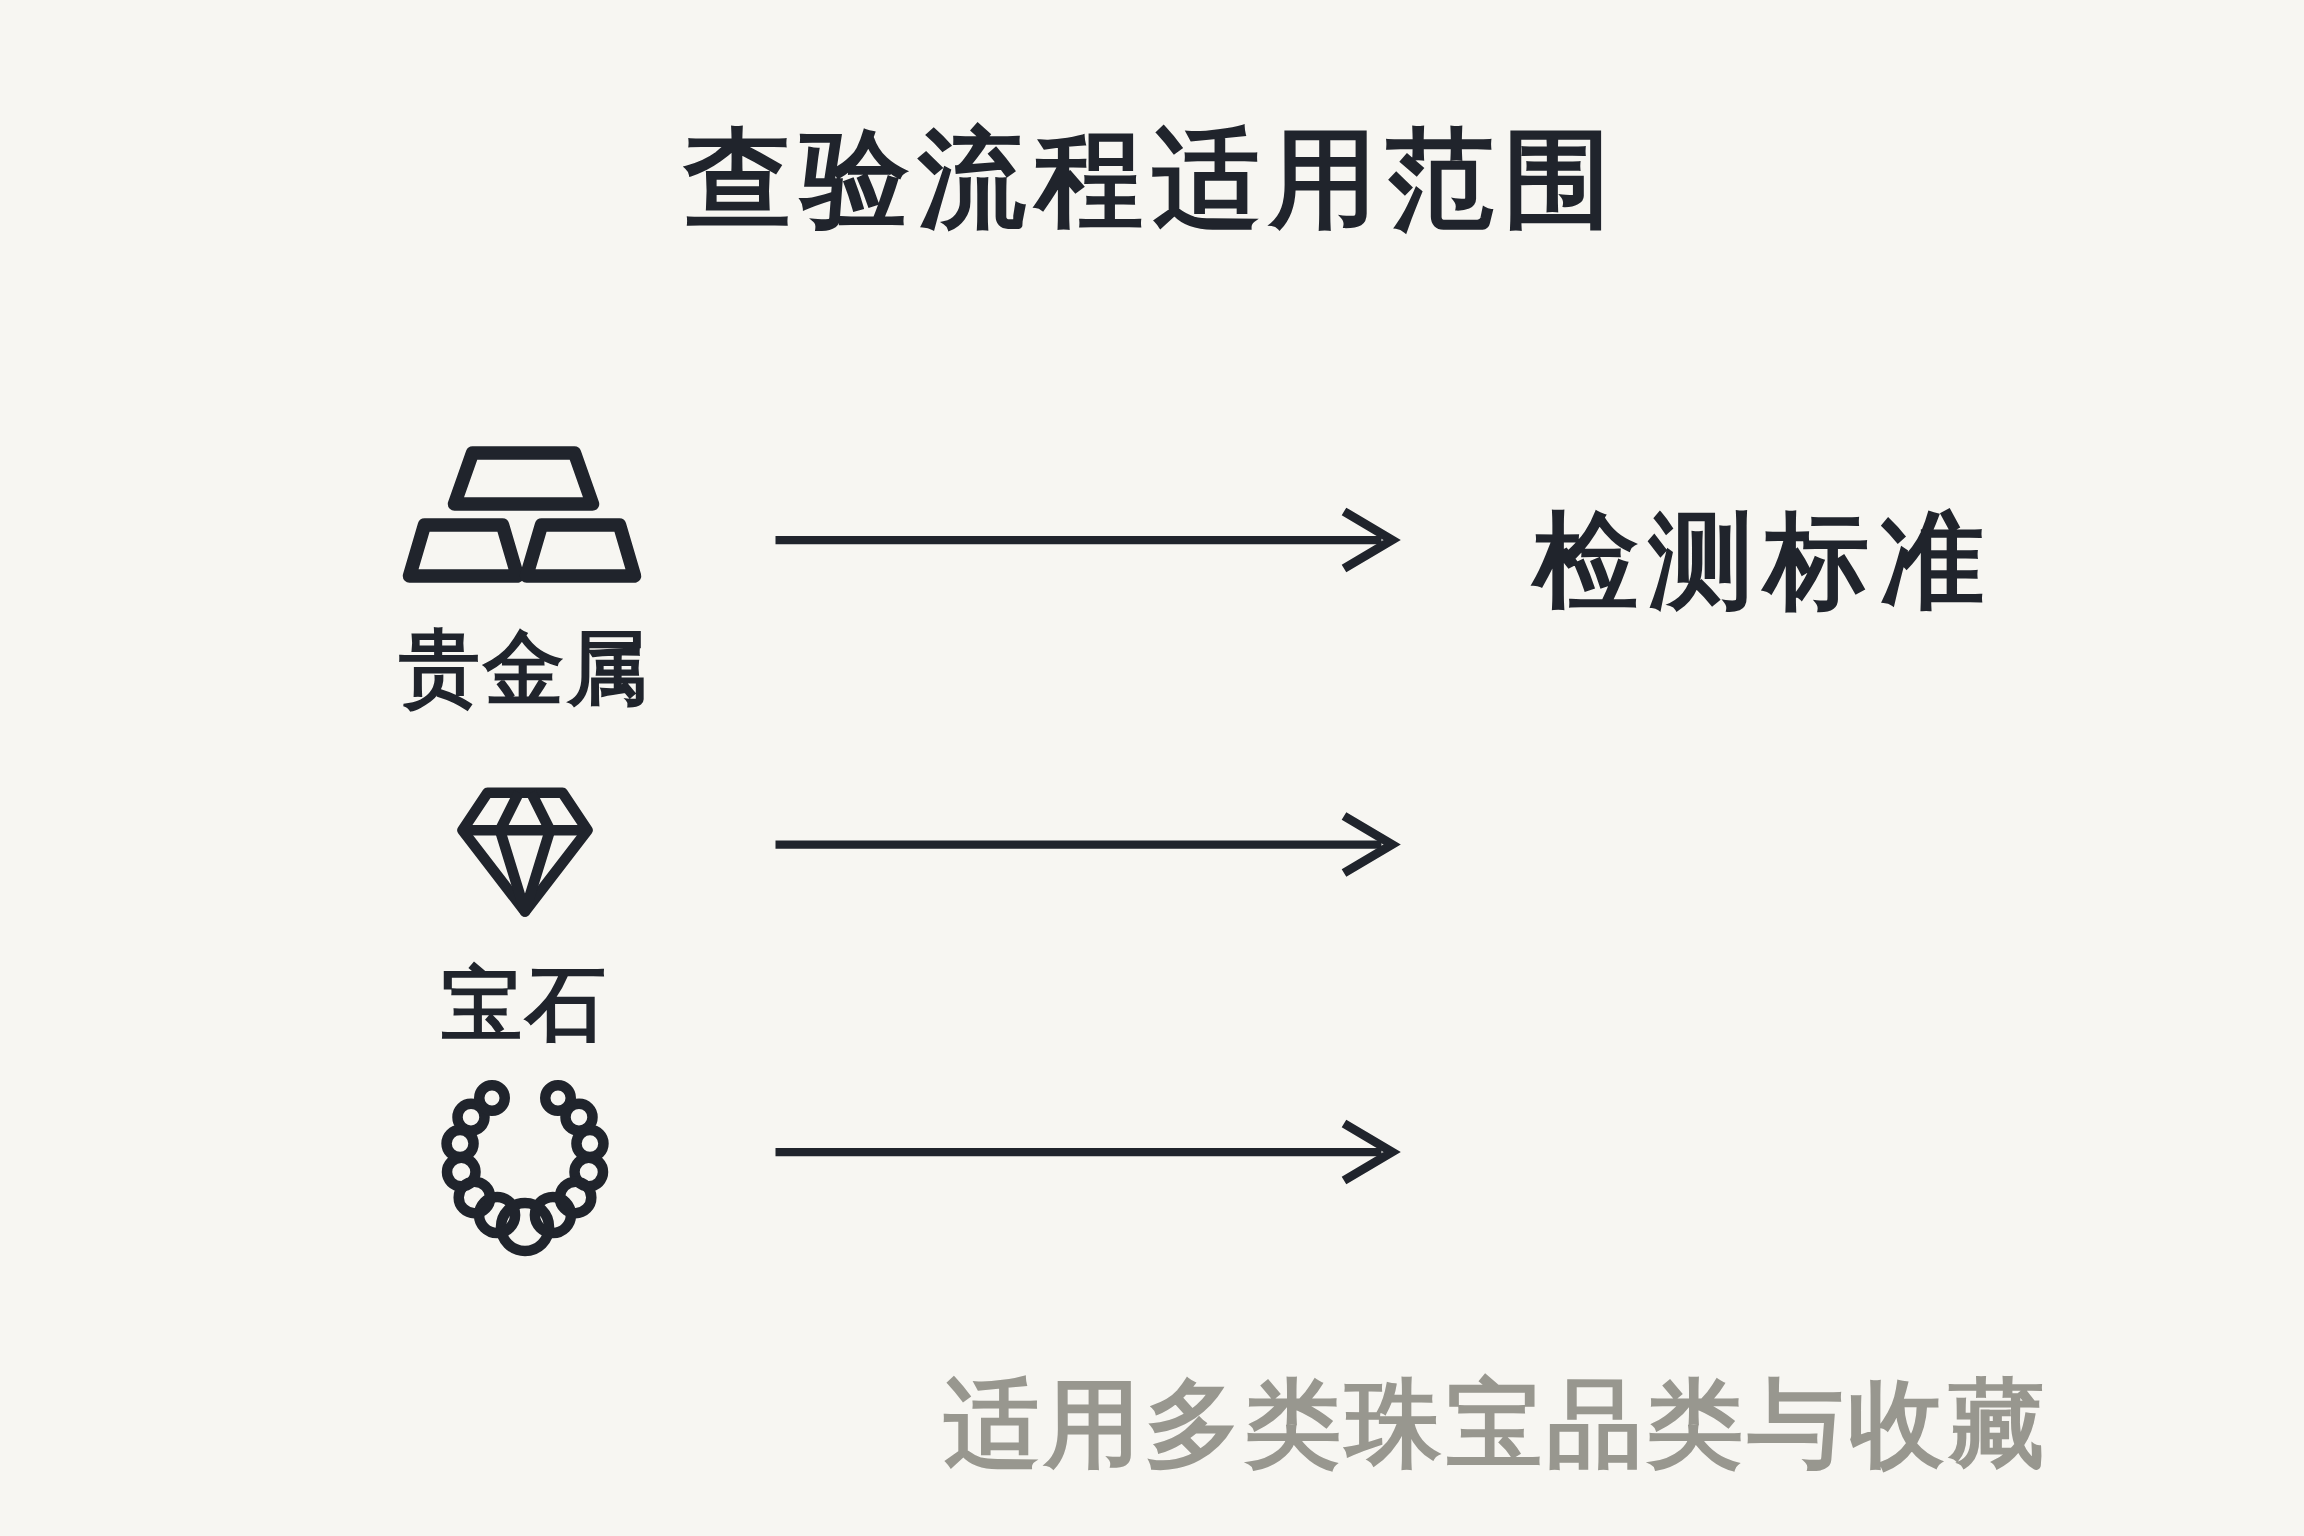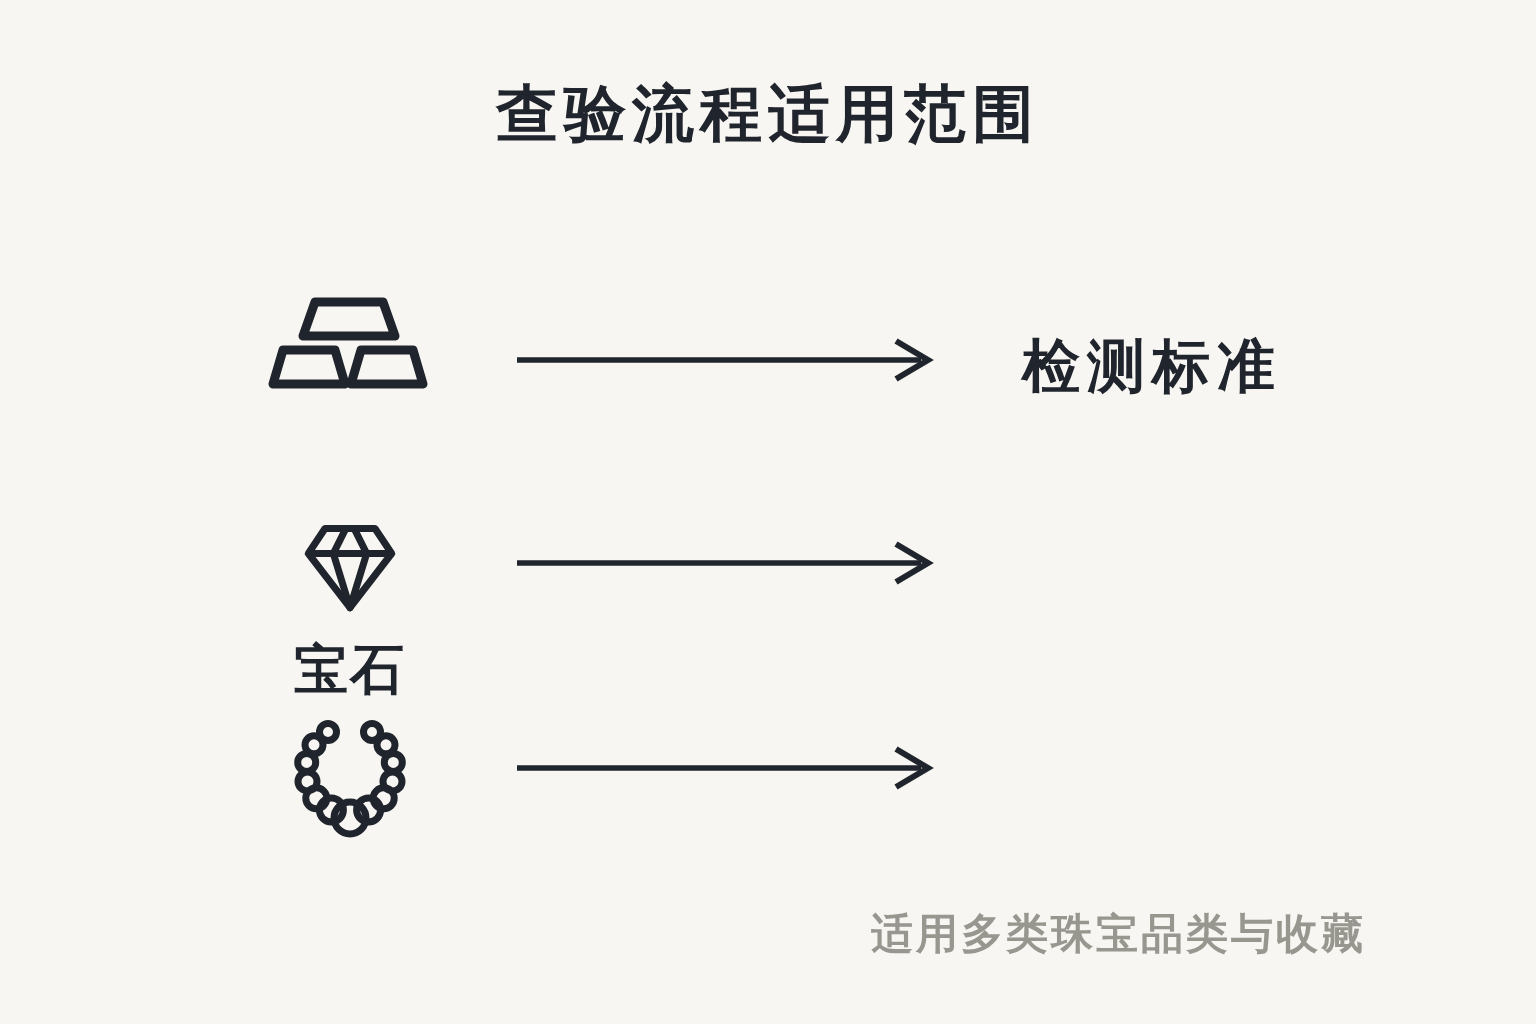--- a/index.html
+++ b/index.html
@@ -13,48 +13,48 @@
     background:var(--bg);
     font-family:"Liberation Sans","DejaVu Sans",sans-serif;
     color:var(--ink);
     position:relative;
   }
   .stage{position:absolute;inset:0;}
 
   .title{
     position:absolute;left:0;right:0;top:72px;
     text-align:center;
-    font-size:62px;font-weight:800;letter-spacing:6px;
+    font-size:72px;font-weight:800;letter-spacing:6px;
     color:var(--ink);
     white-space:nowrap;
   }
 
   .icon{position:absolute;}
   .icon svg{display:block;}
   .icon svg *{stroke:var(--ink);fill:none;}
 
   .item-label{
     position:absolute;text-align:center;
     font-size:54px;font-weight:700;letter-spacing:2px;
     color:var(--ink);white-space:nowrap;
   }
 
   .arrow{position:absolute;}
   .arrow svg{display:block;}
   .arrow line,.arrow polyline{stroke:var(--ink);fill:none;}
 
   .result{
     position:absolute;left:1022px;
-    font-size:58px;font-weight:700;letter-spacing:7px;
+    font-size:70px;font-weight:700;letter-spacing:7px;
     color:var(--ink);white-space:nowrap;
   }
 
   .caption{
     position:absolute;right:170px;top:906px;
-    font-size:42px;font-weight:600;letter-spacing:3px;
+    font-size:64px;font-weight:600;letter-spacing:3px;
     color:var(--muted);white-space:nowrap;
   }
 
   
   .icon-gold{left:263px;top:297px;}
   .label-gold{left:200px;top:410px;width:300px;}
   .arrow-1{left:515px;top:336px;}
   .result-1{top:328px;}
 
   .icon-diamond{left:288px;top:516px;}
@@ -74,20 +74,21 @@
 
   <div class="title">查验流程适用范围</div>
 
   <div class="icon icon-gold">
     <svg width="170" height="92" viewBox="0 0 170 92">
       <path d="M52 5 H120 L132 39 H40 Z" stroke-width="9" stroke-linejoin="round"></path>
       <path d="M20 53 H72 L82 87 H10 Z" stroke-width="9" stroke-linejoin="round"></path>
       <path d="M98 53 H150 L160 87 H88 Z" stroke-width="9" stroke-linejoin="round"></path>
     </svg>
   </div>
+  <div class="item-label label-gold">贵金属</div>
   <div class="arrow arrow-1">
     <svg width="420" height="48" viewBox="0 0 420 48">
       <line x1="2" y1="24" x2="406" y2="24" stroke-width="5.5"></line>
       <polyline points="381,5 413,24 381,43" stroke-width="6" stroke-linejoin="miter"></polyline>
     </svg>
   </div>
   <div class="result result-1">检测标准</div>
 
   <div class="icon icon-diamond">
     <svg width="124" height="100" viewBox="0 0 24 24">

